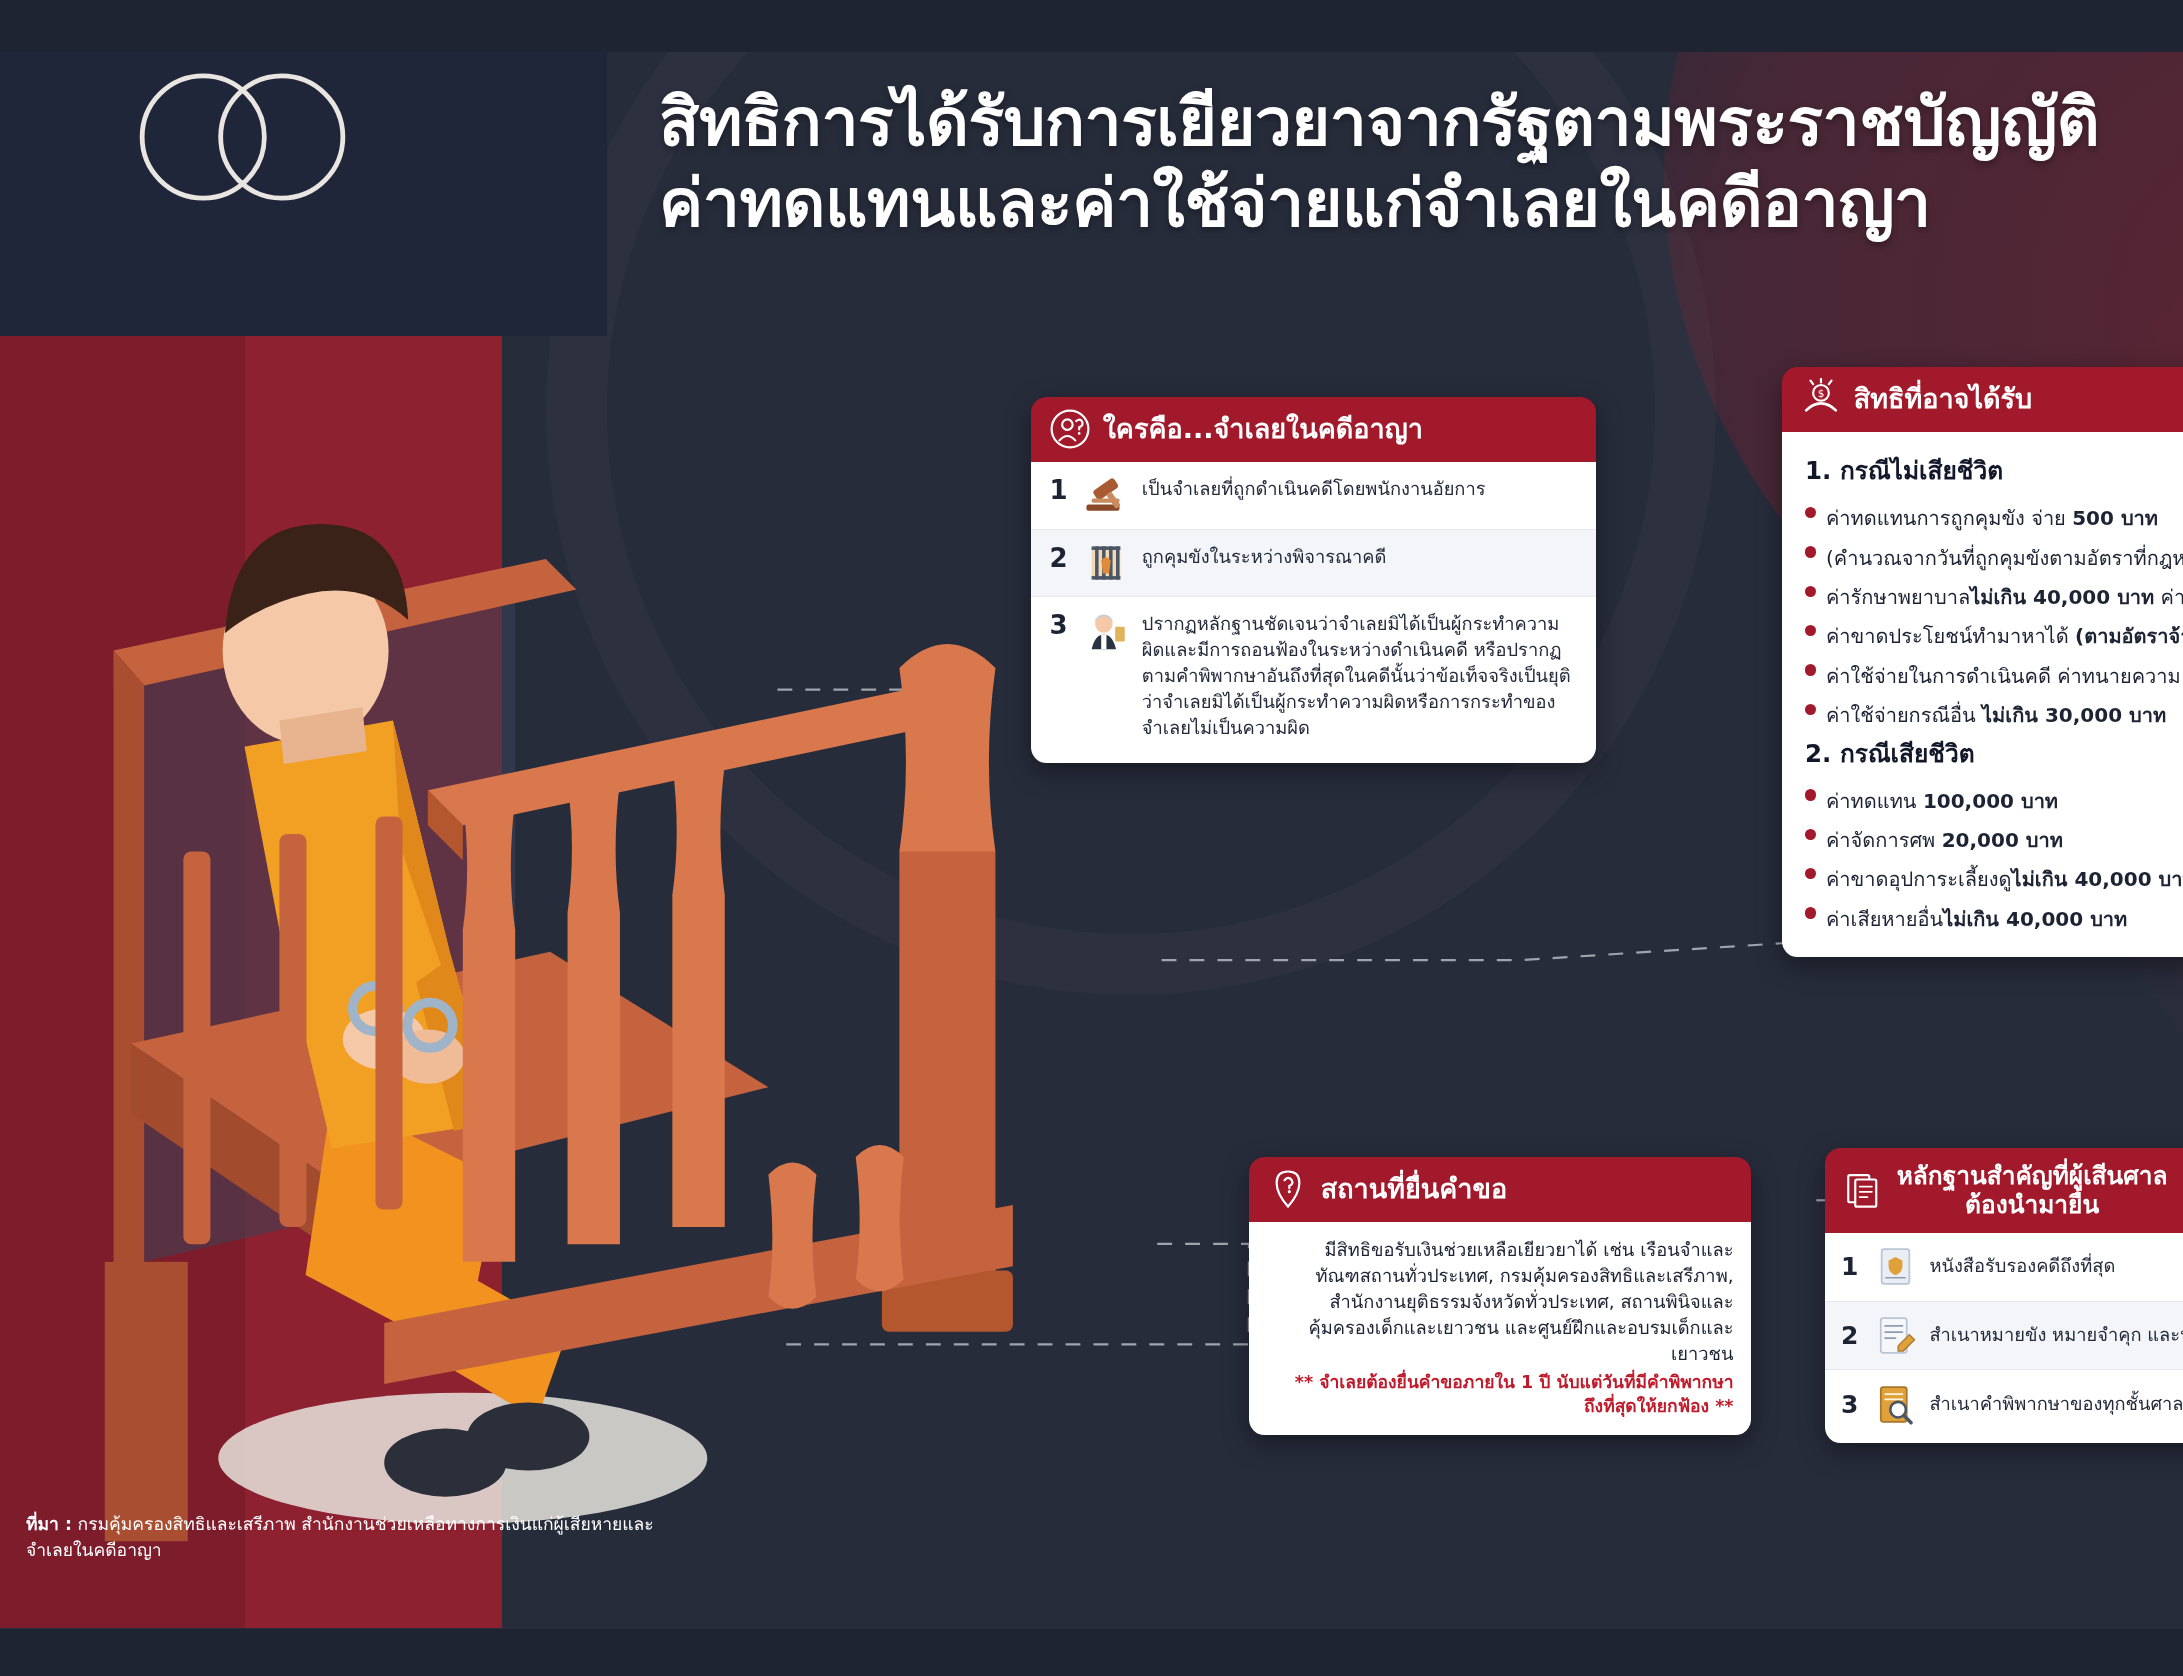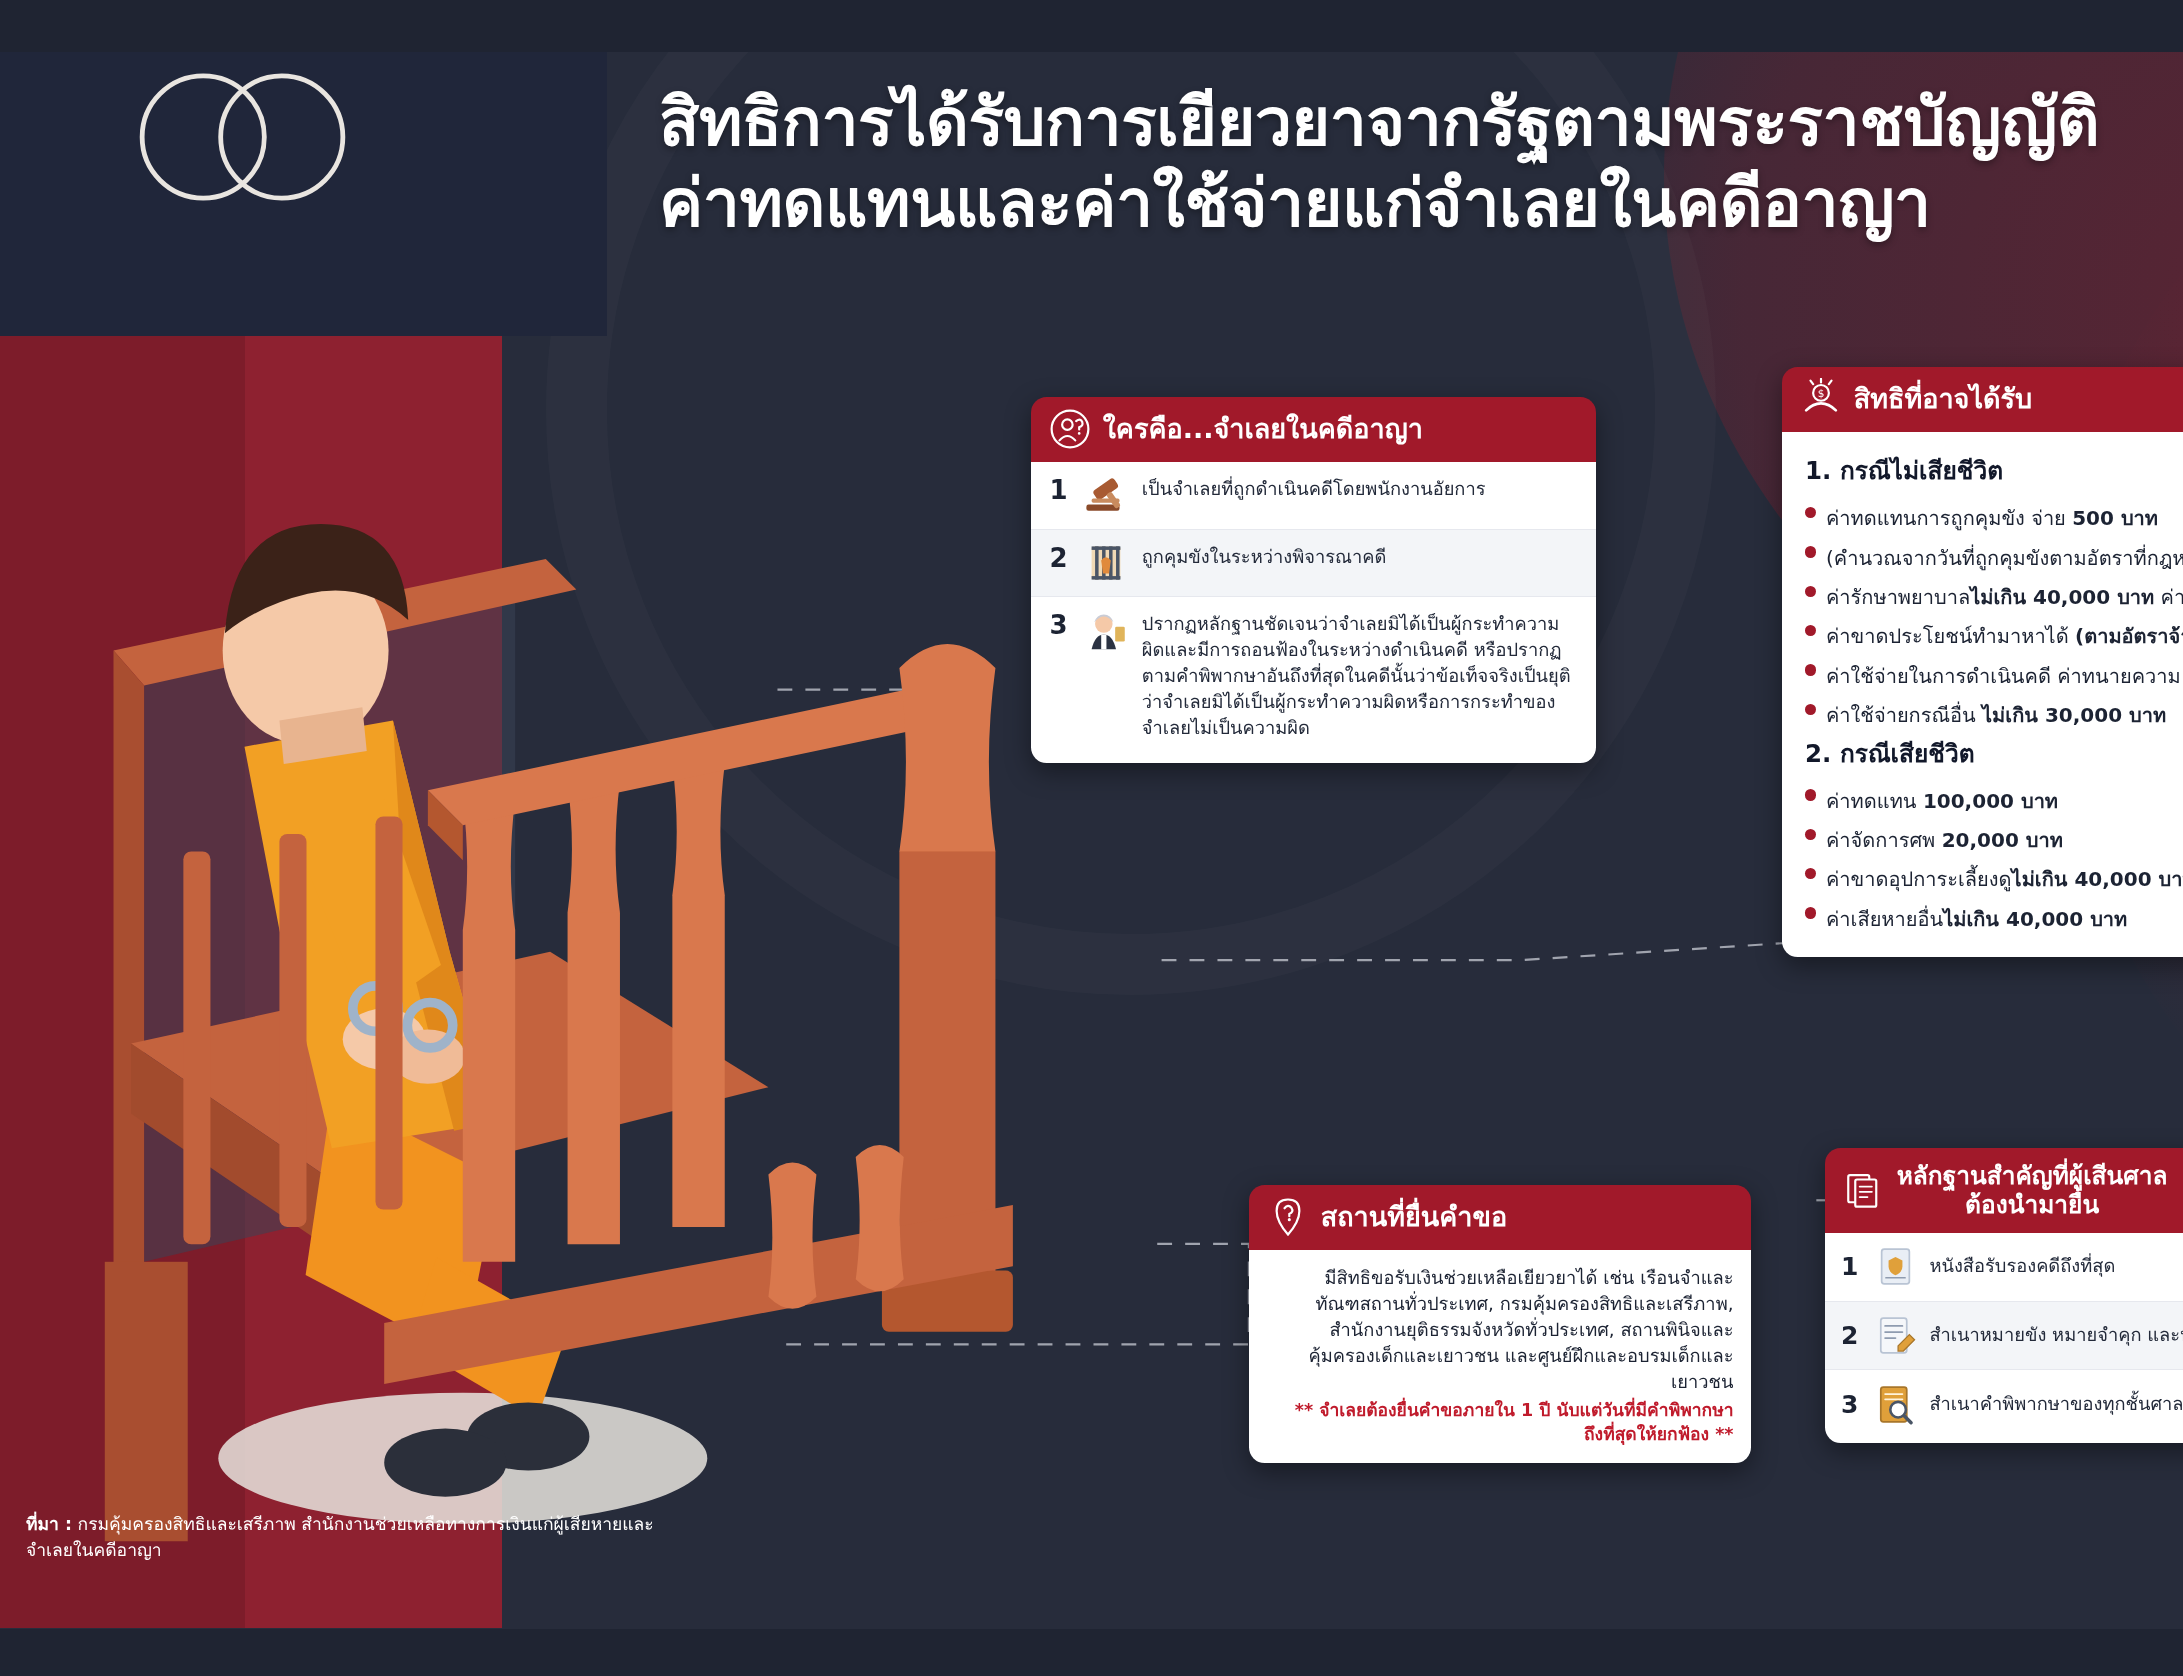--- a/index.html
+++ b/index.html
@@ -184,21 +184,21 @@
   }
   .bullet-text {
     color: #1c2333;
     font-size: 20px;
     line-height: 1.35;
     margin-top: 8px;
   }
   .bullet-text b { font-weight: bold; }
 
   
-  #card-place { left: 1249px; top: 1185px; width: 502px; }
+  #card-place { left: 1249px; top: 1157px; width: 502px; }
   #card-place .card-body { padding: 15px 17.5px 16.6px 17.5px; text-align: right; }
   .place-text {
     color: #1c2333;
     font-size: 18.3px;
     line-height: 1.42;
   }
   .place-note {
     color: #c01b2c;
     font-size: 17.5px;
     line-height: 1.4;

